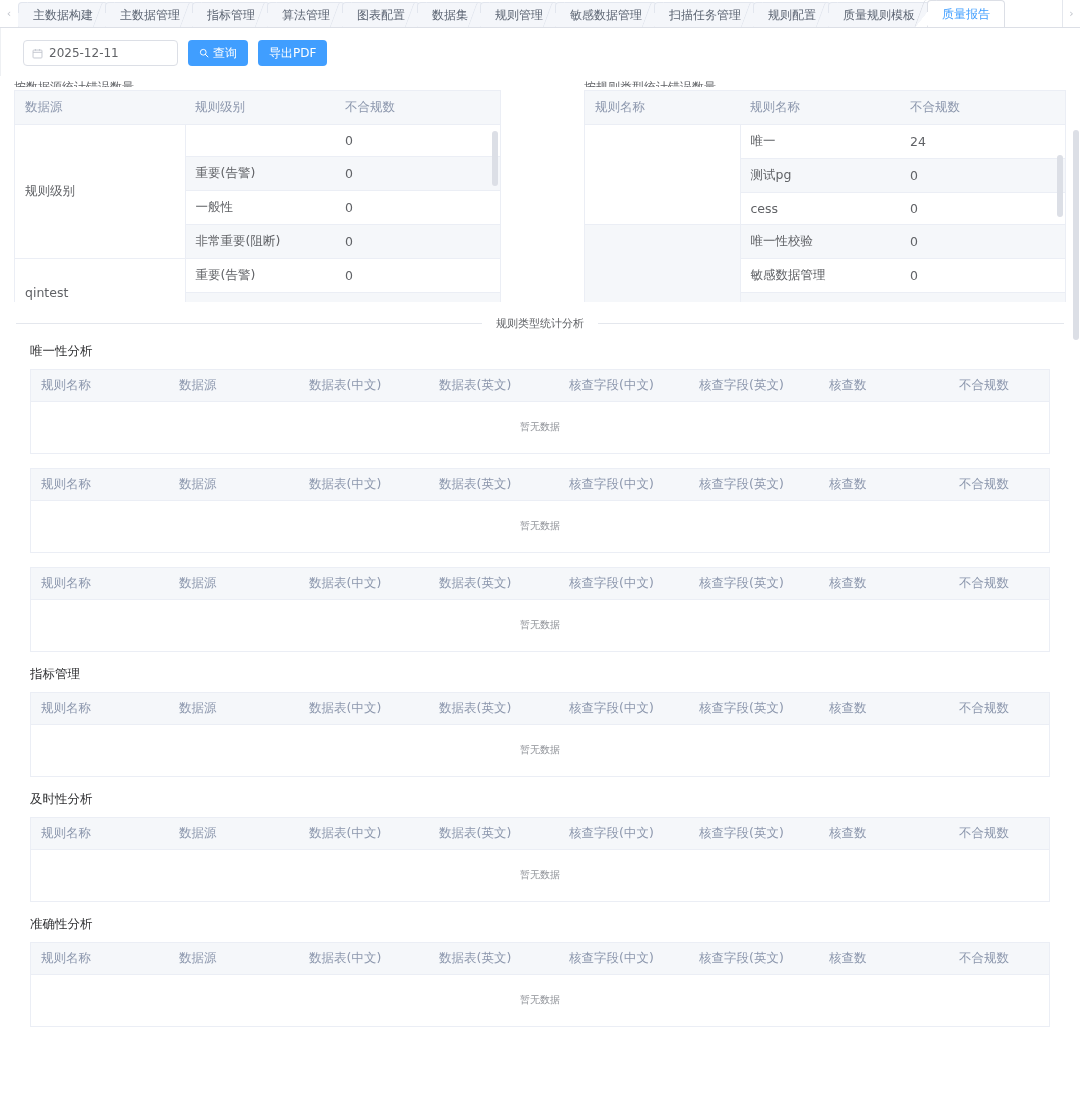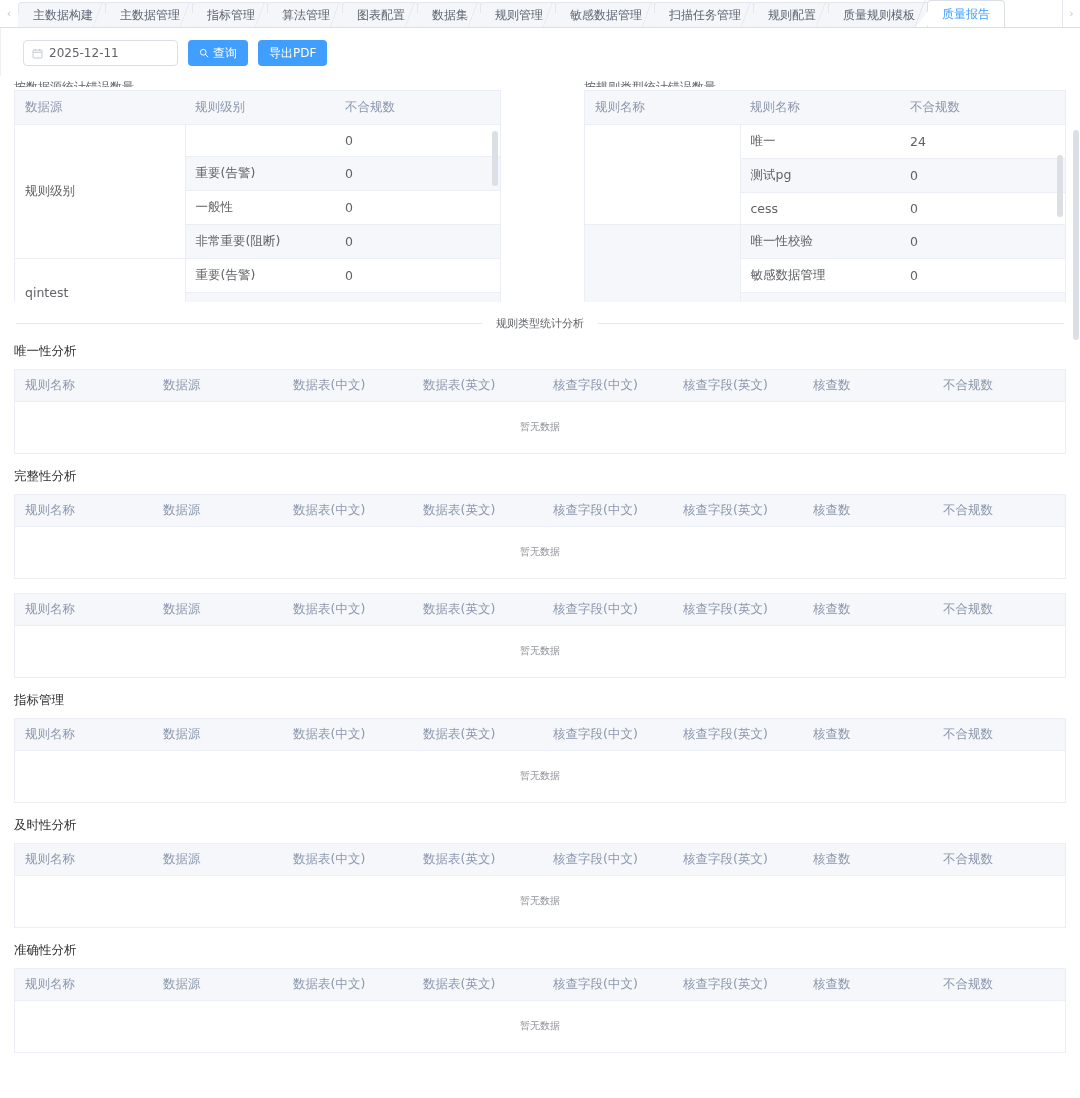--- a/index.html
+++ b/index.html
@@ -212,21 +212,21 @@
     align-items: center;
     gap: 14px;
     margin: 14px 16px 12px 16px;
     color: #606266;
     font-size: 11px;
   }
   .divider .line { flex: 1 1 auto; height: 1px; background: #e4e7ed; }
   .divider .dtext { white-space: nowrap; }
 
   
-  .section { padding: 0 14px; margin-bottom: 14px; }
+  .section { padding: 0 30px; margin-bottom: 14px; }
   .section-title {
     font-size: 12.5px;
     color: #303133;
     margin-bottom: 9px;
   }
   .atable-wrap { border: 1px solid #ebeef5; background: #fff; }
   .atable { width: 100%; border-collapse: collapse; table-layout: fixed; }
   .atable th {
     background: #f5f7fa;
     color: #8c97ad;
@@ -437,21 +437,20 @@
             </thead>
             <tbody>
               <tr>
                 <td class="empty-cell" colspan="8">暂无数据</td>
               </tr>
             </tbody>
           </table>
         </div>
       </div>
       <div class="section">
-        <div class="section-title">完整性分析</div>
         <div class="atable-wrap">
           <table class="atable">
             <colgroup>
               <col style="width: 138px;">
               <col style="width: 130px;">
               <col style="width: 130px;">
               <col style="width: 130px;">
               <col style="width: 130px;">
               <col style="width: 130px;">
               <col style="width: 130px;">

